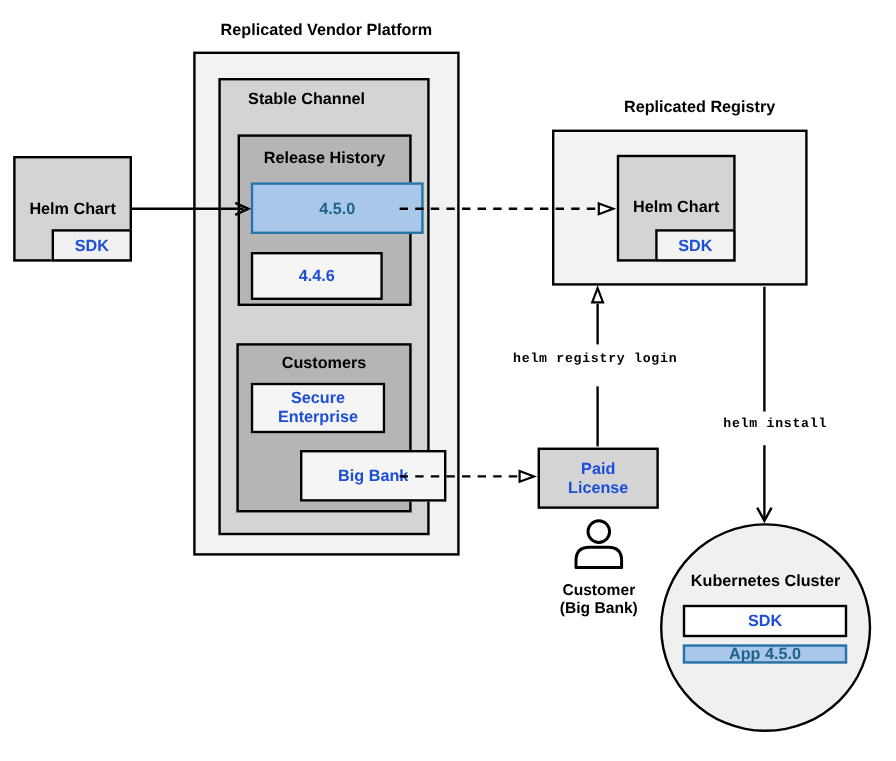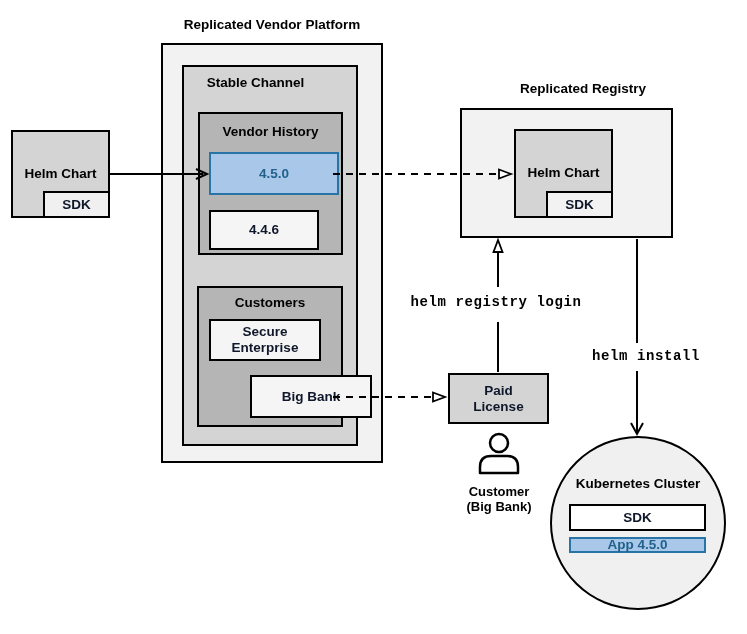--- a/index.html
+++ b/index.html
@@ -18,42 +18,42 @@
     border: 2px solid #000;
   }
   .leaf {
     border-width: 2.5px;
     display: flex;
     align-items: center;
     justify-content: center;
     text-align: center;
     font-weight: bold;
     font-size: 13.5px;
-    color: #0f172a;
+    color: #1d4ed8;
     white-space: pre-line;
     line-height: 1.18;
   }
   .hl {
     background: var(--highlight-fill, #A9C8E9);
     border-color: var(--highlight-border, #2874A6);
     color: var(--highlight-text, #21618C);
   }
   .lbl {
     position: absolute;
     text-align: center;
     font-weight: bold;
     font-size: 13.5px;
     color: #000;
     line-height: 1.18;
     white-space: pre-line;
   }
   .mono {
     font-family: "Liberation Mono", "DejaVu Sans Mono", monospace;
     font-weight: bold;
-    font-size: 14px;
+    font-size: 11px;
     letter-spacing: 0.6px;
     white-space: nowrap;
   }
   .circle {
     border-radius: 50%;
     border-width: 2.5px;
   }
   svg.overlay {
     position: absolute;
     left: 0; top: 0;
@@ -67,23 +67,23 @@
 <div class="canvas">
 
   <div class="lbl" style="left:122px; top:17px; width:300px;">Replicated Vendor Platform</div>
 
   <div class="box" style="left:161px; top:43px; width:222px; height:420px; background:#F2F2F2;"></div>
 
   <div class="box" style="left:182px; top:65px; width:176px; height:381px; background:#D4D4D4;"></div>
   <div class="lbl" style="left:182px; top:75px; width:147px;">Stable Channel</div>
 
   <div class="box" style="left:198px; top:112px; width:145px; height:143px; background:#B5B5B5;"></div>
-  <div class="lbl" style="left:198px; top:124px; width:145px;">Vendor History</div>
+  <div class="lbl" style="left:198px; top:124px; width:145px;">Release History</div>
 
-  <div class="box leaf hl" style="left:209px; top:152px; width:130px; height:43px;">4.5.0</div>
+  <div class="box leaf hl" style="left:209px; top:152px; width:144px; height:43px;">4.5.0</div>
 
   <div class="box leaf" style="left:209px; top:210px; width:110px; height:40px; background:#F5F5F5;">4.4.6</div>
 
   <div class="box" style="left:197px; top:286px; width:146px; height:141px; background:#B5B5B5;"></div>
   <div class="lbl" style="left:197px; top:295px; width:146px;">Customers</div>
 
   <div class="box leaf" style="left:209px; top:319px; width:112px; height:42px; background:#F5F5F5;">Secure
 Enterprise</div>
 
   <div class="box leaf" style="left:209px; top:375px; width:122px; height:43px; background:#F5F5F5;margin-left:41px;">Big Bank</div>

